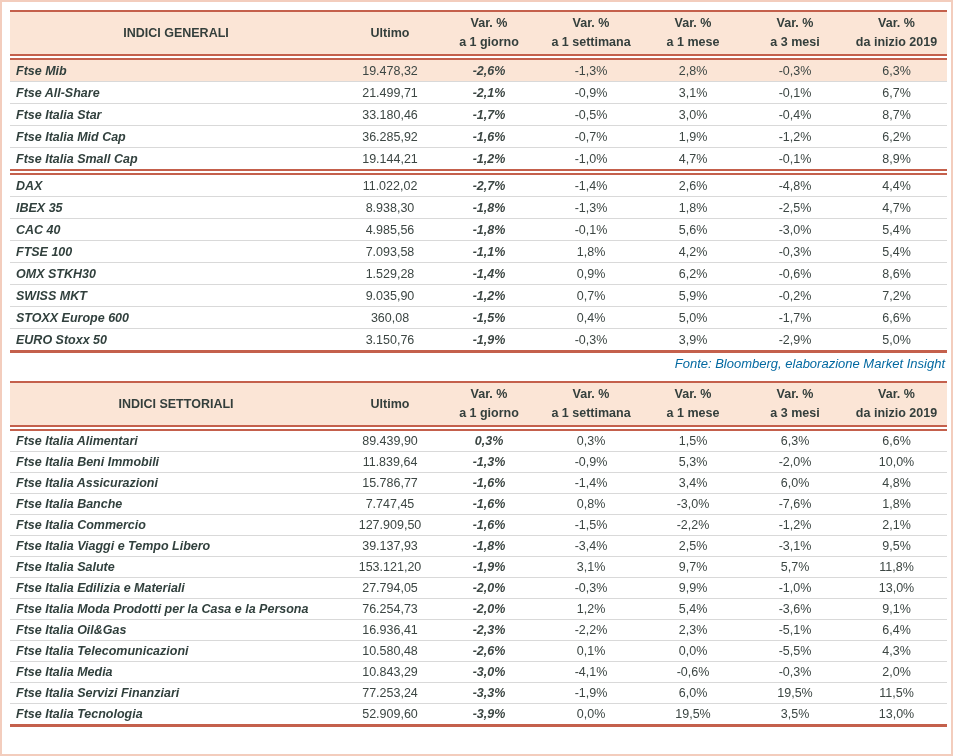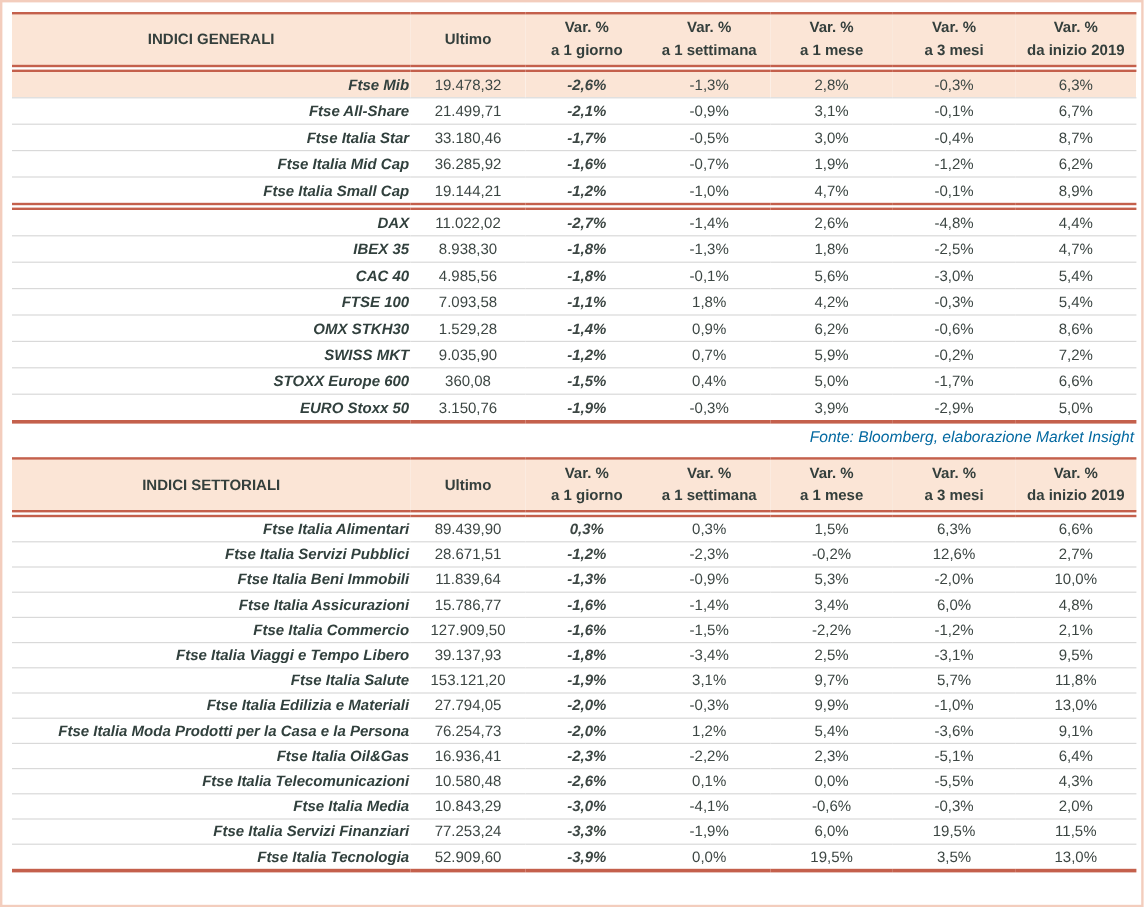--- a/index.html
+++ b/index.html
@@ -47,22 +47,22 @@
     font-size:12.5px;
     border-bottom:1px solid var(--divider);
     white-space:nowrap;
     overflow:hidden;
   }
   .t2 tr.data td{height:18px;}
   tr.data.last td{border-bottom:none;}
   td.name{
     font-weight:bold;
     font-style:italic;
-    text-align:right;
-    padding-left:21px;
+    text-align:left;
+    padding-left:6px;
     color:#31403d;
   }
   td.val{text-align:center;}
   td.val.day{font-weight:bold;font-style:italic;}
   tr.hl td{background:var(--header-fill);}
   .fonte{
     width:935px;
     text-align:right;
     font-style:italic;
     font-size:13px;
@@ -286,47 +286,47 @@
           <tr class="data">
             <td class="name">Ftse Italia Alimentari</td>
             <td class="val">89.439,90</td>
             <td class="val day">0,3%</td>
             <td class="val">0,3%</td>
             <td class="val">1,5%</td>
             <td class="val">6,3%</td>
             <td class="val">6,6%</td>
           </tr>
           <tr class="data">
-            <td class="name">Ftse Italia Servizi Pubblici</td>
-            <td class="val">28.671,51</td>
-            <td class="val day">-1,2%</td>
-            <td class="val">-2,3%</td>
-            <td class="val">-0,2%</td>
-            <td class="val">12,6%</td>
-            <td class="val">2,7%</td>
-          </tr>
-          <tr class="data">
             <td class="name">Ftse Italia Beni Immobili</td>
             <td class="val">11.839,64</td>
             <td class="val day">-1,3%</td>
             <td class="val">-0,9%</td>
             <td class="val">5,3%</td>
             <td class="val">-2,0%</td>
             <td class="val">10,0%</td>
           </tr>
           <tr class="data">
             <td class="name">Ftse Italia Assicurazioni</td>
             <td class="val">15.786,77</td>
             <td class="val day">-1,6%</td>
             <td class="val">-1,4%</td>
             <td class="val">3,4%</td>
             <td class="val">6,0%</td>
             <td class="val">4,8%</td>
           </tr>
           <tr class="data">
+            <td class="name">Ftse Italia Banche</td>
+            <td class="val">7.747,45</td>
+            <td class="val day">-1,6%</td>
+            <td class="val">0,8%</td>
+            <td class="val">-3,0%</td>
+            <td class="val">-7,6%</td>
+            <td class="val">1,8%</td>
+          </tr>
+          <tr class="data">
             <td class="name">Ftse Italia Commercio</td>
             <td class="val">127.909,50</td>
             <td class="val day">-1,6%</td>
             <td class="val">-1,5%</td>
             <td class="val">-2,2%</td>
             <td class="val">-1,2%</td>
             <td class="val">2,1%</td>
           </tr>
           <tr class="data">
             <td class="name">Ftse Italia Viaggi e Tempo Libero</td>

